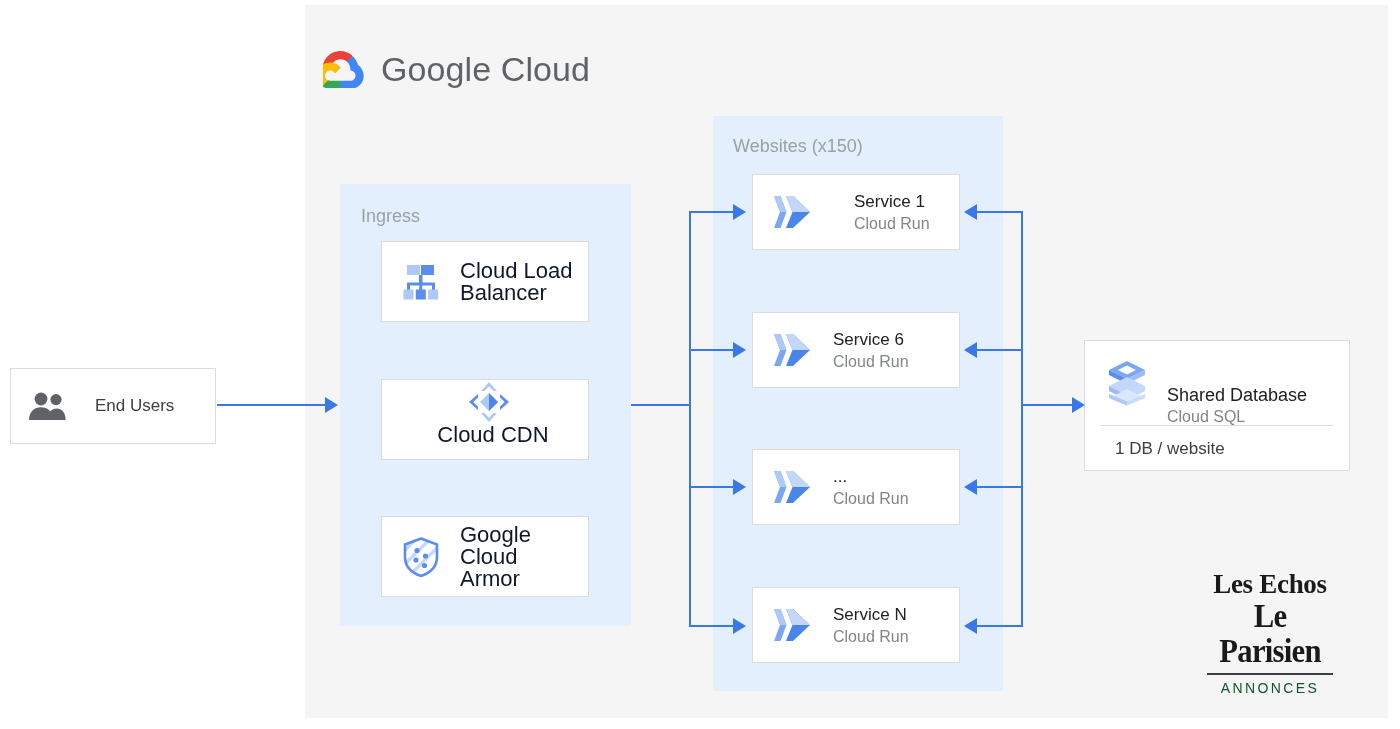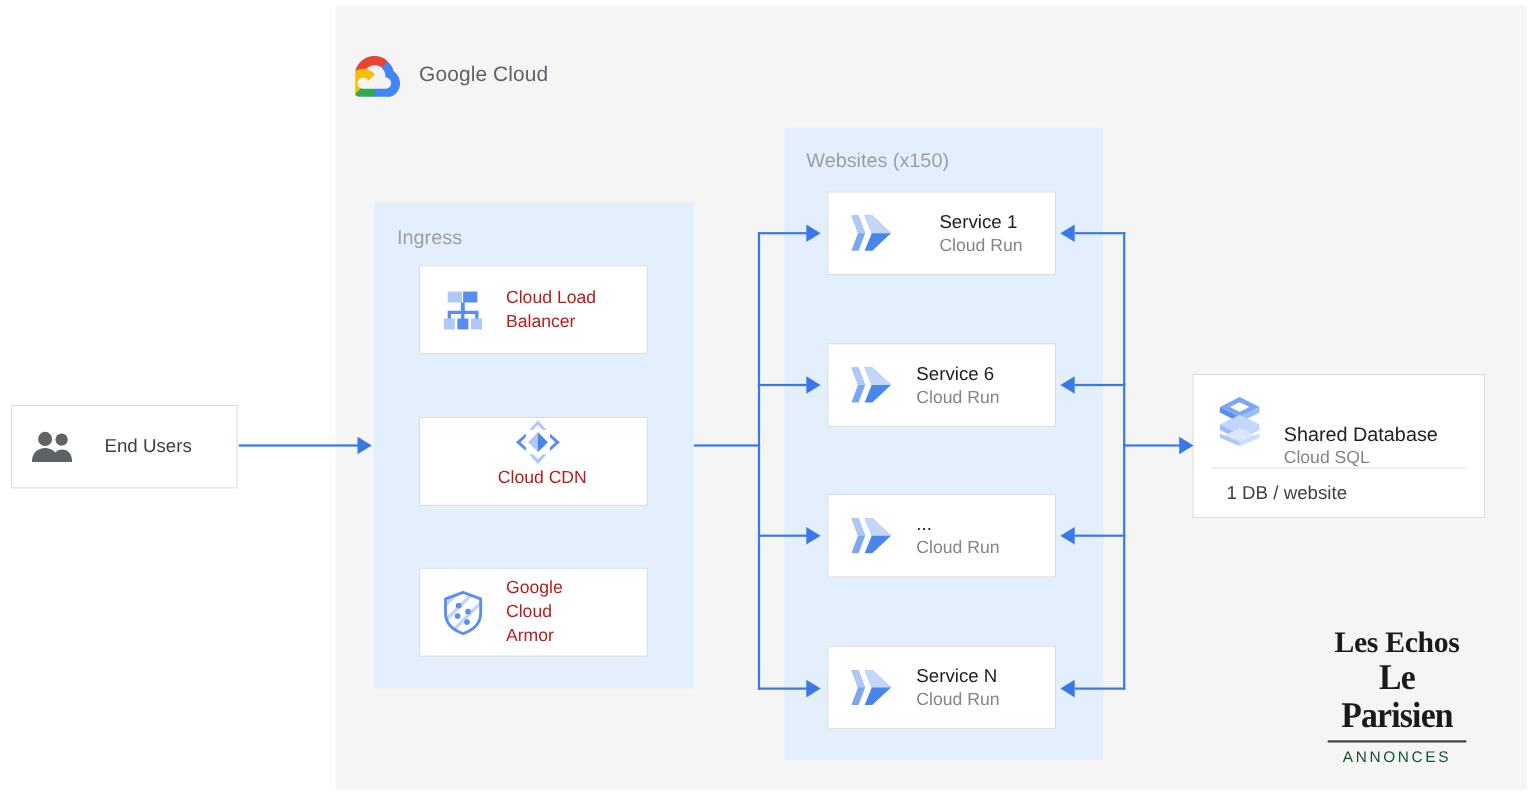--- a/index.html
+++ b/index.html
@@ -23,21 +23,21 @@
   }
 
   
   #gcp-brand {
     left: 323px; top: 47px;
     height: 44px;
     display: flex; align-items: center; gap: 14px;
   }
   #gcp-logo { width: 44px; height: 38px; display: block; }
   #gcp-wordmark {
-    font-size: 19px;
+    font-size: 34px;
     color: #5f6368;
     letter-spacing: .1px;
     white-space: nowrap;
   }
   #gcp-wordmark .g-bold { font-weight: 500; color: #5f6368; }
 
   
   .group-panel { background: #e3effc; }
   #ingress-panel { left: 340px; top: 184px; width: 291px; height: 442px; }
   #websites-panel { left: 713px; top: 116px; width: 290px; height: 575px; }
@@ -58,22 +58,22 @@
     box-sizing: border-box;
     display: flex;
     align-items: center;
   }
   .card .icon-slot {
     flex: 0 0 auto;
     display: flex; align-items: center; justify-content: center;
   }
   .card .text-slot { display: flex; flex-direction: column; justify-content: center; }
   .title-line {
-    font-size: 16px;
-    color: #b91c1c;
+    font-size: 22px;
+    color: #0f172a;
     line-height: 22px;
     white-space: pre-line;
   }
   .sub-line {
     font-size: 16px;
     color: #80868b;
     line-height: 21px;
   }
 
   

